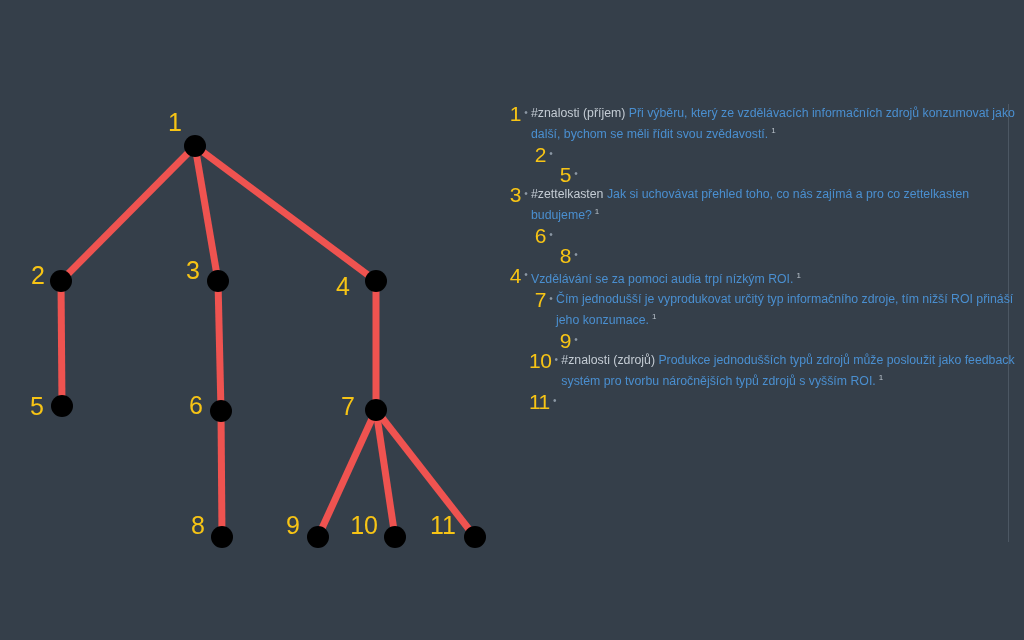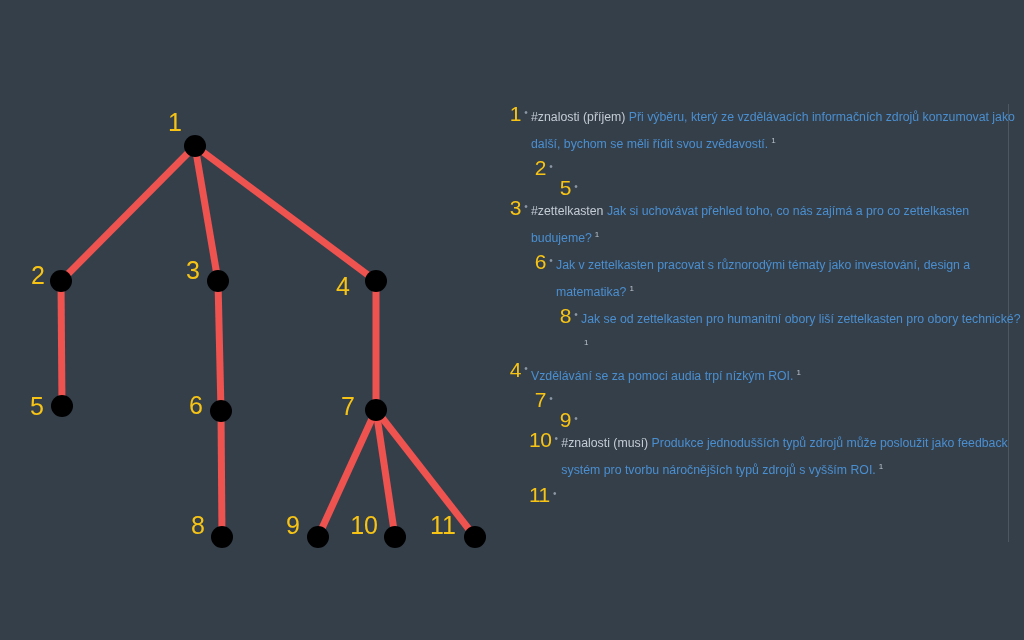--- a/index.html
+++ b/index.html
@@ -82,21 +82,21 @@
     text-align: center;
     color: #8b97a4;
     font-size: 10px;
     line-height: 18px;
   }
   .item-text {
     flex: 1 1 auto;
     color: #4a8fd0;
     font-family: "Liberation Sans", sans-serif;
     font-size: 12.3px;
-    line-height: 24px;
+    line-height: 17px;
     padding-top: 1px;
   }
   .item-text .tag {
     color: #c4ccd4;
   }
   .item-text .fn {
     color: #b9c2cb;
     font-size: 8px;
     vertical-align: super;
     margin-left: 3px;
@@ -168,44 +168,43 @@
           <span class="item-bullet">•</span>
         </div>
         <div class="outline-item lvl1">
           <span class="item-number">3</span>
           <span class="item-bullet">•</span>
           <span class="item-text"><span class="tag">#zettelkasten</span> <span>Jak si uchovávat přehled toho, co nás zajímá a pro co zettelkasten budujeme?</span><span class="fn">1</span></span>
         </div>
         <div class="outline-item lvl2">
           <span class="item-number">6</span>
           <span class="item-bullet">•</span>
-          <span class="item-text"><span>Jak v zettelkasten pracovat s různorodými tématy jako investování, design a matematika?</span><span class="fn">1</span></span>
         </div>
         <div class="outline-item lvl3">
           <span class="item-number">8</span>
           <span class="item-bullet">•</span>
-          <span class="item-text"><span>Jak se od zettelkasten pro humanitní obory liší zettelkasten pro obory technické?</span><span class="fn">1</span></span>
         </div>
         <div class="outline-item lvl1">
           <span class="item-number">4</span>
           <span class="item-bullet">•</span>
           <span class="item-text"><span>Vzdělávání se za pomoci audia trpí nízkým ROI.</span><span class="fn">1</span></span>
         </div>
         <div class="outline-item lvl2">
           <span class="item-number">7</span>
           <span class="item-bullet">•</span>
+          <span class="item-text"><span>Čím jednodušší je vyprodukovat určitý typ informačního zdroje, tím nižší ROI přináší jeho konzumace.</span><span class="fn">1</span></span>
         </div>
         <div class="outline-item lvl3">
           <span class="item-number">9</span>
           <span class="item-bullet">•</span>
         </div>
         <div class="outline-item lvl2">
           <span class="item-number">10</span>
           <span class="item-bullet">•</span>
-          <span class="item-text"><span class="tag">#znalosti (musí)</span> <span>Produkce jednodušších typů zdrojů může posloužit jako feedback systém pro tvorbu náročnějších typů zdrojů s vyšším ROI.</span><span class="fn">1</span></span>
+          <span class="item-text"><span class="tag">#znalosti (zdrojů)</span> <span>Produkce jednodušších typů zdrojů může posloužit jako feedback systém pro tvorbu náročnějších typů zdrojů s vyšším ROI.</span><span class="fn">1</span></span>
         </div>
         <div class="outline-item lvl2">
           <span class="item-number">11</span>
           <span class="item-bullet">•</span>
         </div>
       </div>
   </div>
 
 </div>
 

